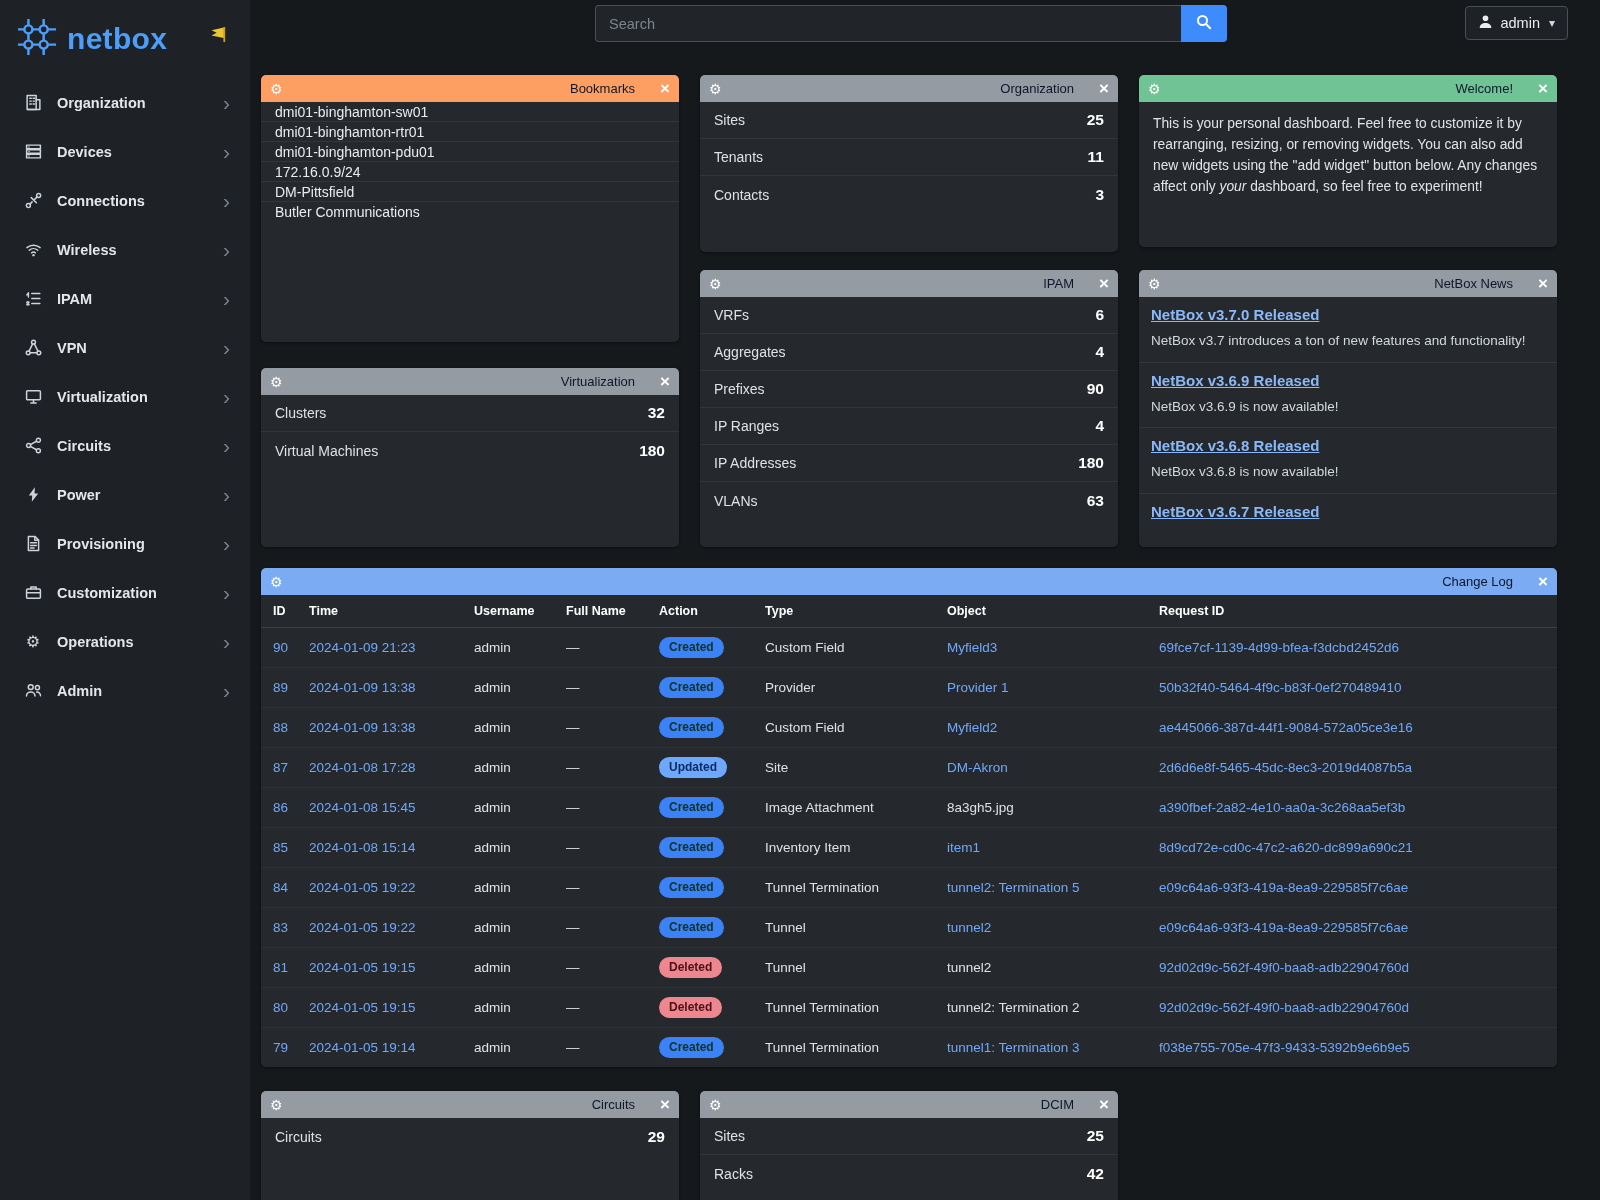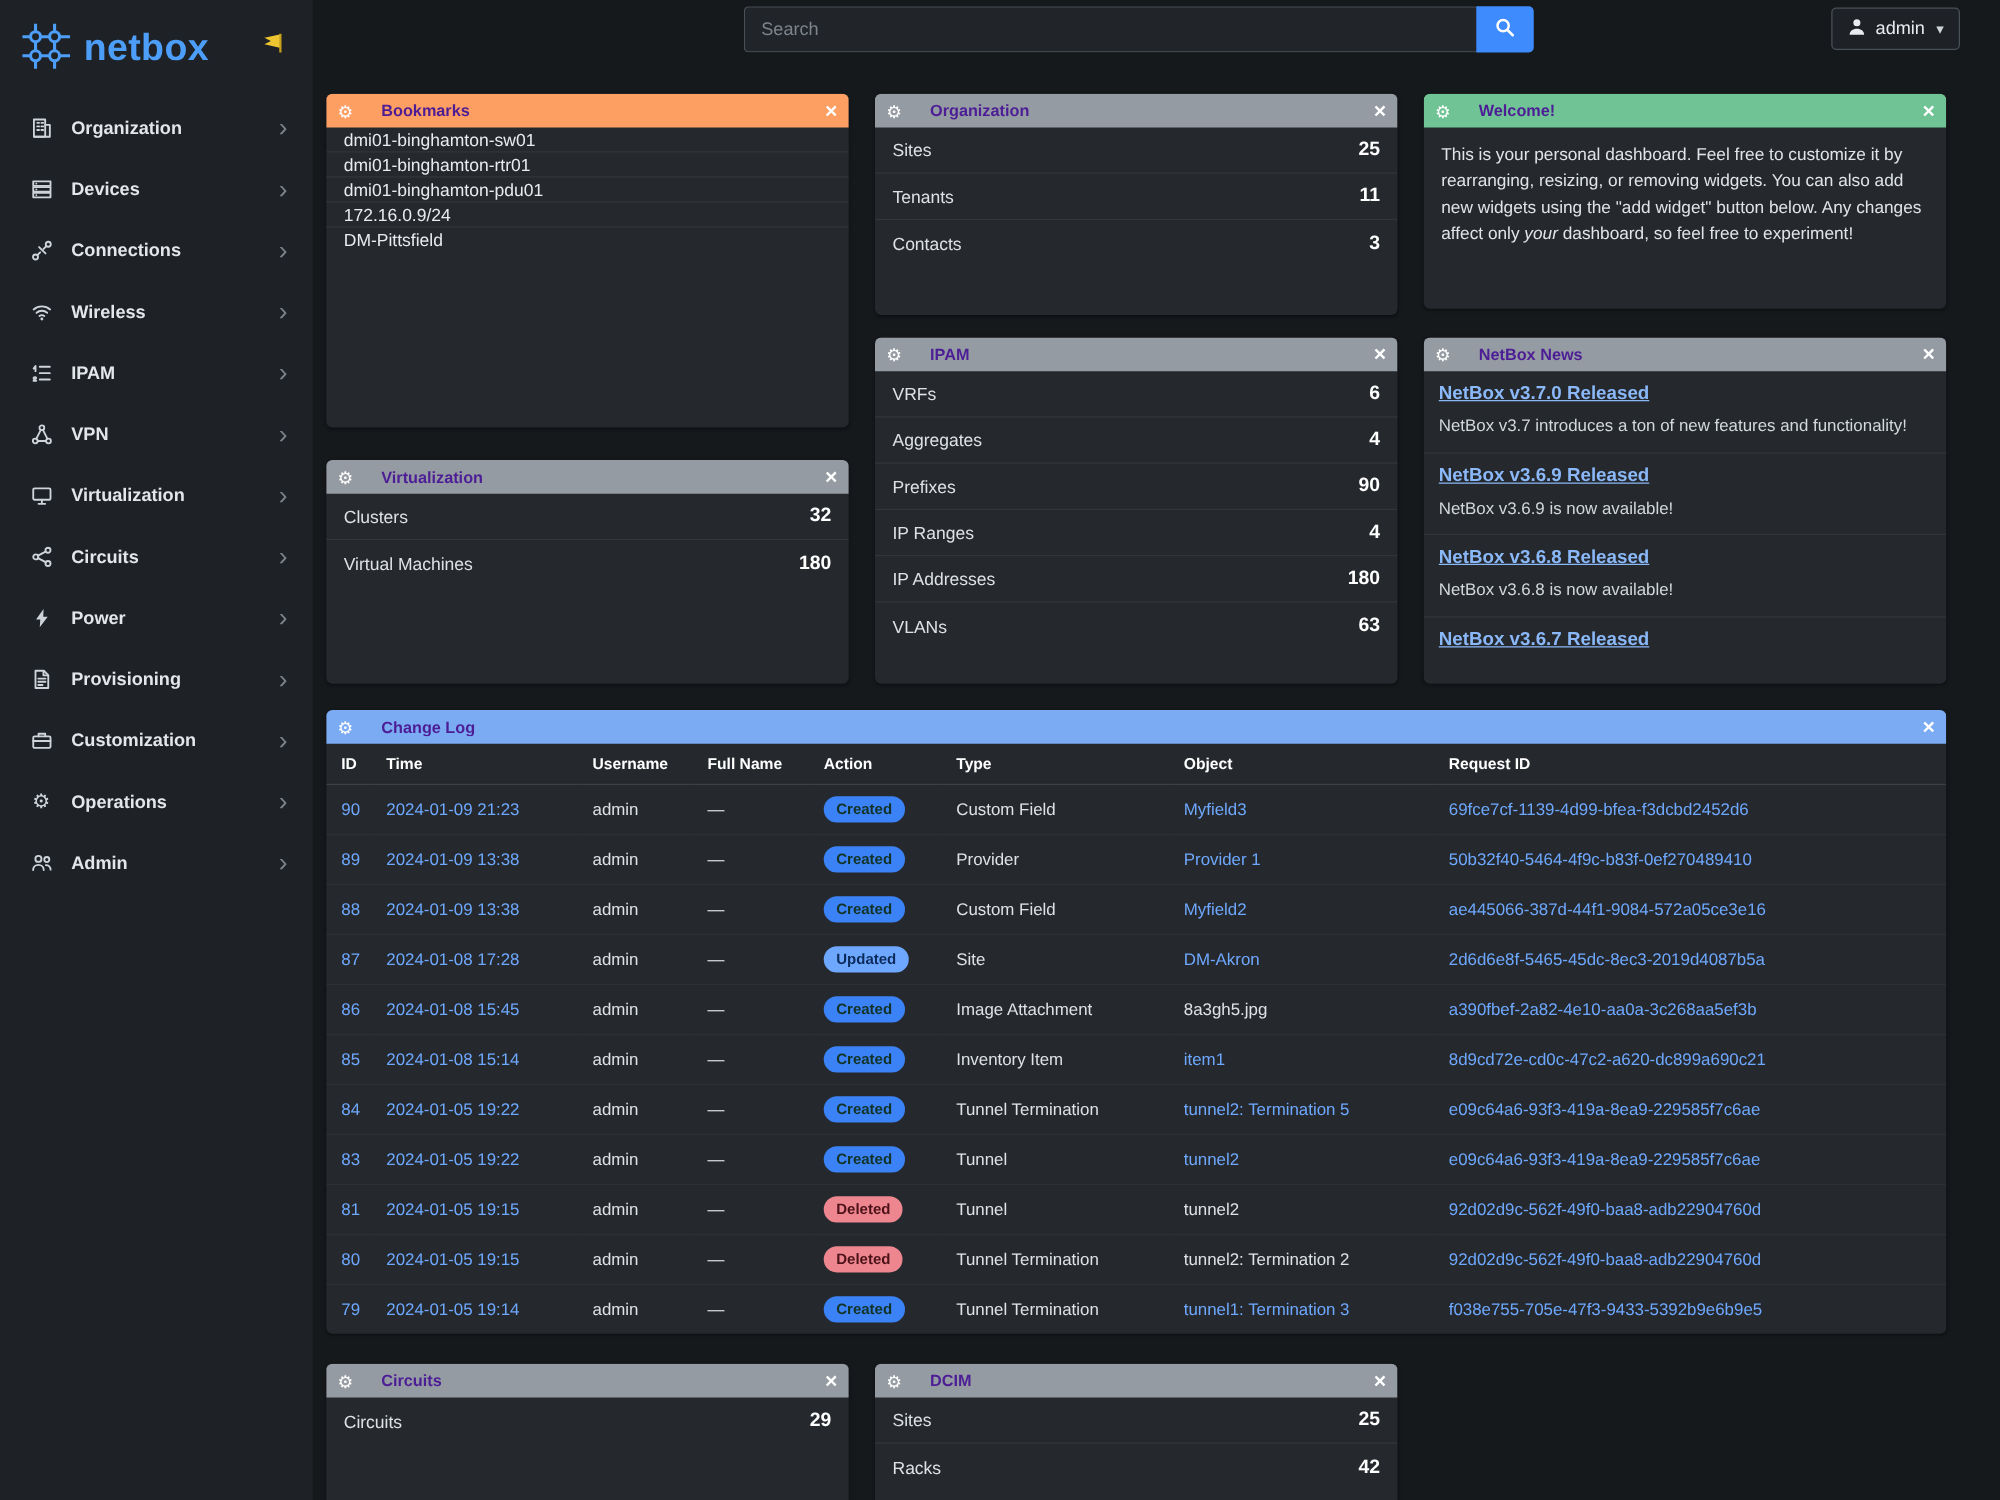--- a/index.html
+++ b/index.html
@@ -31,21 +31,21 @@
   .user-menu { position:absolute; right:32px; top:6px; height:34px; border:1px solid #495057; border-radius:4px;
     display:flex; align-items:center; padding:0 12px; gap:7px; background:#1e2226; color:#e9ecef; font-size:14.5px; cursor:pointer; }
   .caret { font-size:12px; color:#cfd4d9; margin-left:2px; }
   
   .content { padding:29px 0 0 11px; }
   .grid { display:grid; grid-template-columns:418px 418px 418px; column-gap:21px; width:1296px; align-items:start; }
   .mb26 { margin-bottom:26px; } .mb18 { margin-bottom:18px; } .mb23 { margin-bottom:23px; }
   
   .widget { background:#25292d; border-radius:5px; overflow:hidden; box-shadow:0 1px 3px rgba(0,0,0,.45); }
   .widget-header { height:27px; position:relative; display:flex; align-items:center; padding:0 9px; }
-  .widget-title { position:absolute; left:44px; right:44px; text-align:left; font-size:13px; font-weight:700; color:#4c1d95;
+  .widget-title { position:absolute; left:44px; right:44px; text-align:right; font-size:13px; font-weight:400; color:#0f172a;
     white-space:nowrap; overflow:hidden; }
   .gear-btn,.close-btn { background:none; border:none; color:#fff; cursor:pointer; padding:0; line-height:1; }
   .gear-btn { font-size:14px; margin-right:auto; }
   .close-btn { font-size:17px; margin-left:auto; font-weight:700; }
   .hd-orange { background:#fd9e63; }
   .hd-gray   { background:#959ba3; }
   .hd-green  { background:#6fc394; }
   .hd-blue   { background:#7babf2; }
   .h-bookmarks { height:267px; } .h-virtualization { height:179px; }
   .h-organization { height:177px; } .h-ipam { height:277px; }
@@ -278,20 +278,21 @@
             <button class="gear-btn">⚙</button>
             <span class="widget-title">Bookmarks</span>
             <button class="close-btn">×</button>
           </header>
           <div>
               <div class="bm-row">dmi01-binghamton-sw01</div>
               <div class="bm-row">dmi01-binghamton-rtr01</div>
               <div class="bm-row">dmi01-binghamton-pdu01</div>
               <div class="bm-row">172.16.0.9/24</div>
               <div class="bm-row">DM-Pittsfield</div>
+              <div class="bm-row">Butler Communications</div>
             </div>
         </section>
 
         <section class="widget h-virtualization">
           <header class="widget-header hd-gray">
             <button class="gear-btn">⚙</button>
             <span class="widget-title">Virtualization</span>
             <button class="close-btn">×</button>
           </header>
           <div>

